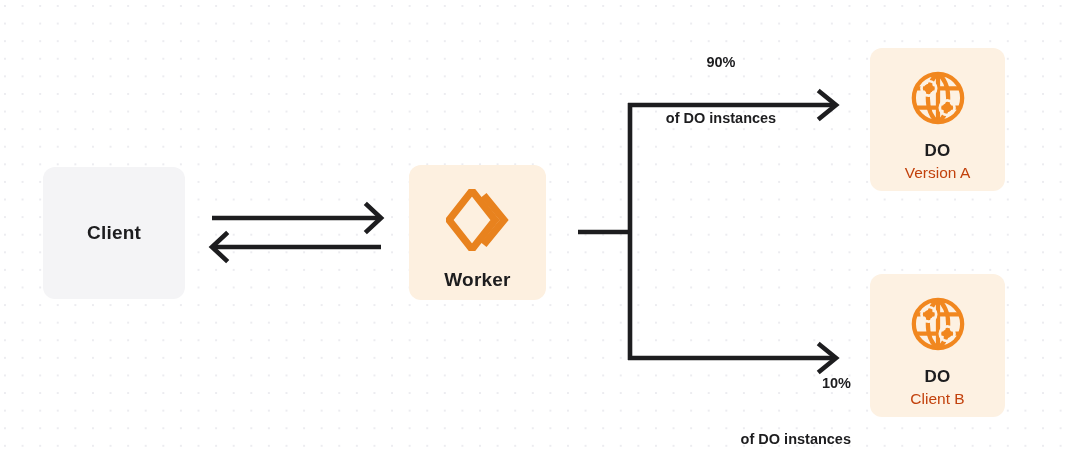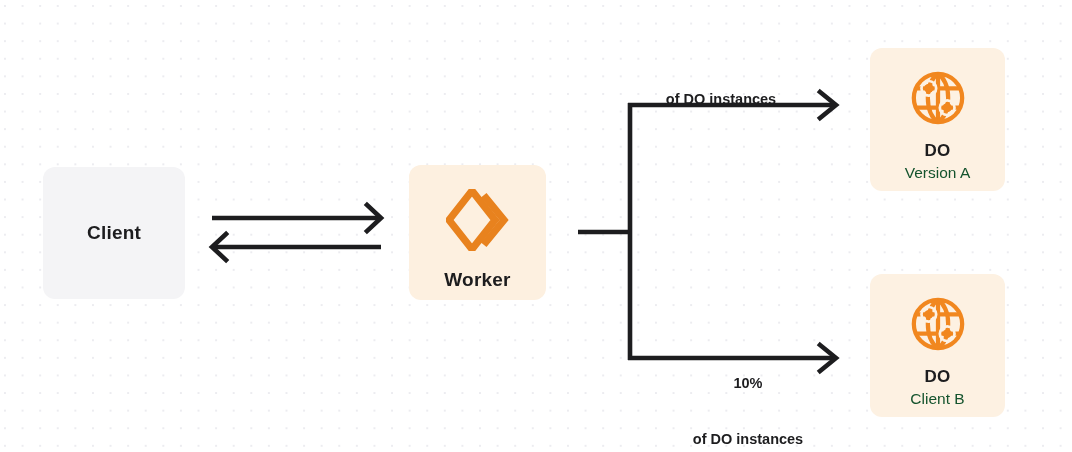--- a/index.html
+++ b/index.html
@@ -86,21 +86,21 @@
   .do-node .node-title {
     font-size: 17px;
     font-weight: bold;
     color: #1d1d1f;
     margin-top: 14px;
     letter-spacing: 0.2px;
   }
   .do-node .node-subtitle {
     font-size: 15.5px;
     font-weight: normal;
-    color: #14532d;
+    color: #c2410c;
     margin-top: 3px;
   }
   .globe-logo {
     width: 58px;
     height: 58px;
     display: block;
   }
 
   
   #connectors {
@@ -121,23 +121,24 @@
     color: #1d1d1f;
     line-height: 19px;
     white-space: nowrap;
   }
   #label-top {
     left: 591px;
     top: 53px;
     width: 260px;
   }
   #label-bottom {
-    left: 618px;
+    left: 591px;
     top: 374px;
     width: 260px;
+    text-align: right;
   }
   .edge-label .pct { display: block; }
   .edge-label .sub { display: block; margin-top: 37px; }
 </style>
 </head>
 <body>
 
 <div id="canvas">
 
   <div class="node" id="worker-node">
@@ -226,20 +227,21 @@
       </g>
 
       <g>
         <line x1="628" y1="358" x2="836" y2="358"></line>
         <polyline points="820,345 836,358 820,371" stroke-linecap="square"></polyline>
       </g>
     </g>
   </svg>
 
   <div class="edge-label" id="label-top">
+    <span class="pct">90%</span>
     <span class="sub">of DO instances</span>
   </div>
 
   <div class="edge-label" id="label-bottom">
     <span class="pct">10%</span>
     <span class="sub">of DO instances</span>
   </div>
 
 </div>
 

